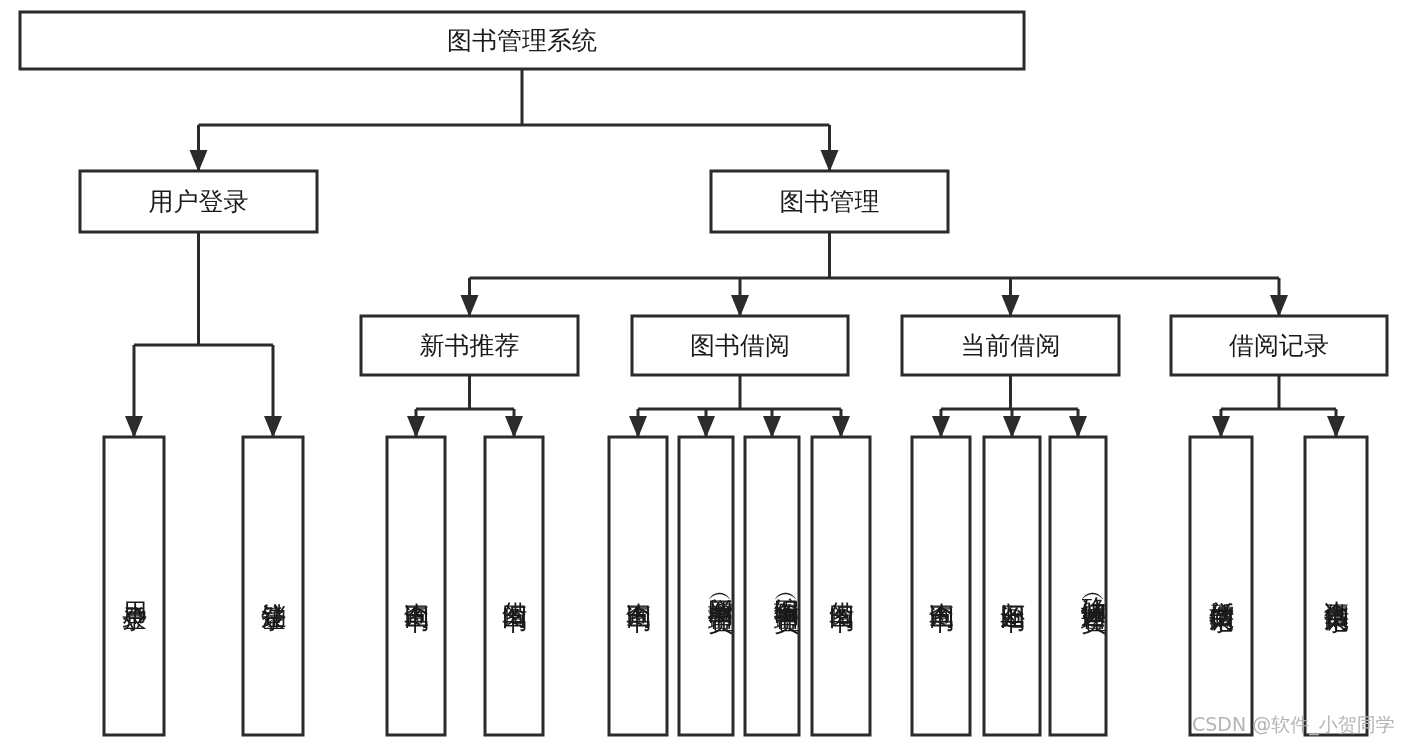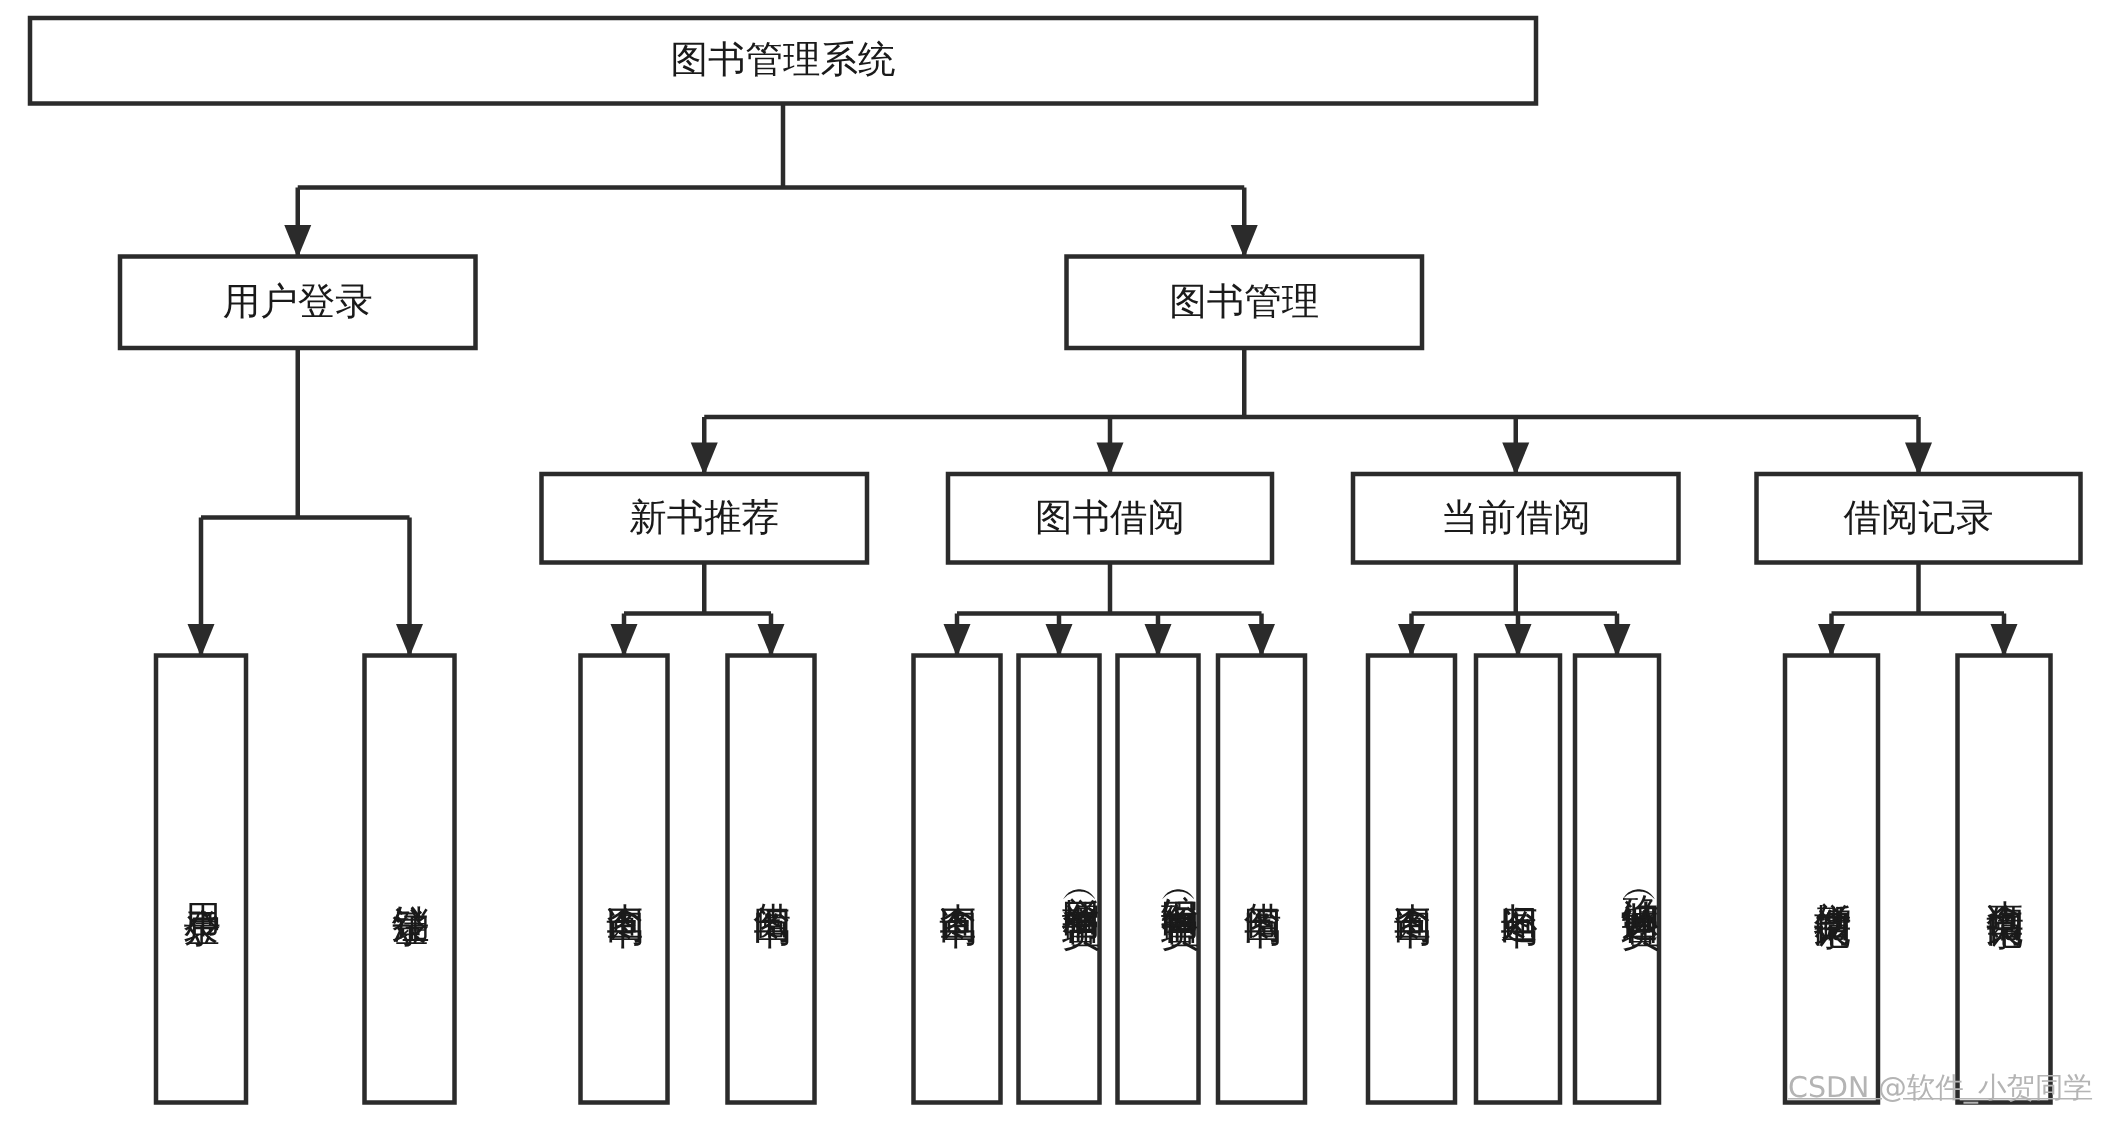--- a/index.html
+++ b/index.html
@@ -214,14 +214,14 @@
       <div class="vlabel" style="left: 679px; width: 54px; top: 447px; height: 278px; display: flex; align-items: flex-start; justify-content: center;">新增图书（管理员）</div>
       <div class="vlabel" style="left: 745px; width: 54px; top: 447px; height: 278px; display: flex; align-items: flex-start; justify-content: center;">编辑图书（管理员）</div>
       <div class="vlabel" style="left: 812px; width: 58px; top: 447px; height: 278px; display: flex; align-items: center; justify-content: center;">借阅图书</div>
       <div class="vlabel" style="left: 912px; width: 58px; top: 447px; height: 278px; display: flex; align-items: center; justify-content: center;">查询图书</div>
       <div class="vlabel" style="left: 984px; width: 56px; top: 447px; height: 278px; display: flex; align-items: center; justify-content: center;">归还图书</div>
       <div class="vlabel" style="left: 1050px; width: 56px; top: 447px; height: 278px; display: flex; align-items: flex-start; justify-content: center;">确认归还（管理员）</div>
       <div class="vlabel" style="left: 1190px; width: 62px; top: 447px; height: 278px; display: flex; align-items: center; justify-content: center;">新增借阅记录</div>
       <div class="vlabel" style="left: 1305px; width: 62px; top: 447px; height: 278px; display: flex; align-items: center; justify-content: center;">查询借阅记录</div>
     </div>
 
-  <div class="watermark" style="left: 1192px; top: 712px; color: rgb(180, 180, 180); text-decoration: underline;">CSDN @软件_小贺同学</div>
+  <div class="watermark" style="left: 1192px; top: 712px; color: rgb(180, 180, 180);">CSDN @软件_小贺同学</div>
 </div>
 
 </body></html>

